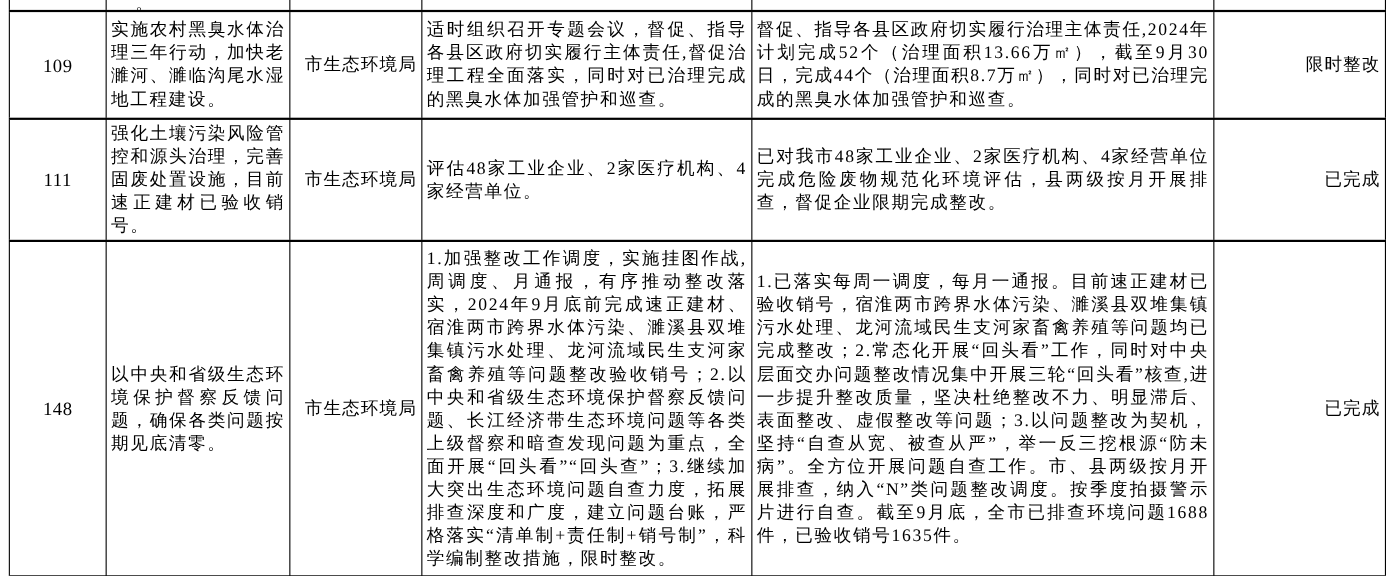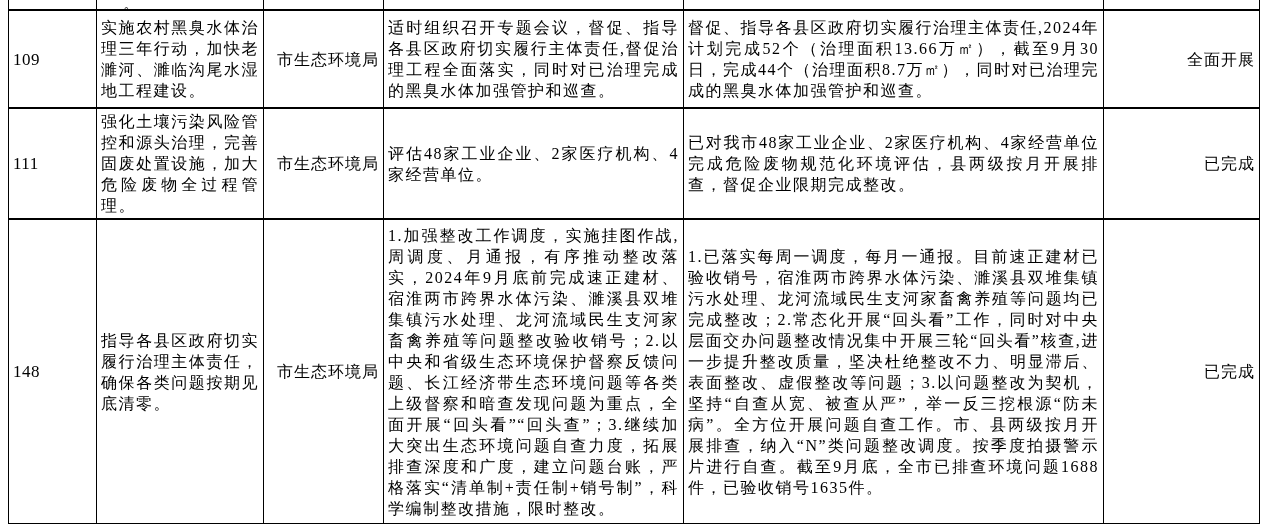--- a/index.html
+++ b/index.html
@@ -19,21 +19,21 @@
     border-right:1px solid #000;
     vertical-align:middle;
     padding:2px 4px;
     font-size:16px;line-height:21px;letter-spacing:1.5px;
     overflow:hidden;
   }
   tr{border-top:2px solid #000;border-bottom:2px solid #000;}
   tr.partial-top{border-top:none;}
   .c-center{text-align:right;letter-spacing:1px;}
   .c-just{text-align:justify;text-justify:inter-ideograph;}
-  .c-num{font-size:17px;letter-spacing:0.5px;}
+  .c-num{font-size:17px;letter-spacing:0.5px;text-align:center;}
   td.frag-cell{position:relative;padding:0;}
   .frag{position:absolute;left:26px;bottom:0;font-size:16px;line-height:10px;}
 </style>
 </head>
 <body>
 
 <div class="sheet">
   <table class="gov">
     <colgroup>
       <col style="width:88px">
@@ -54,35 +54,35 @@
         <td></td>
         <td></td>
       </tr>
 
       <tr style="height:98px;">
         <td class="c-num">109</td>
         <td class="c-just">实施农村黑臭水体治理三年行动，加快老濉河、濉临沟尾水湿地工程建设。</td>
         <td class="c-center">市生态环境局</td>
         <td class="c-just">适时组织召开专题会议，督促、指导各县区政府切实履行主体责任,督促治理工程全面落实，同时对已治理完成的黑臭水体加强管护和巡查。</td>
         <td class="c-just">督促、指导各县区政府切实履行治理主体责任,2024年计划完成52个（治理面积13.66万㎡），截至9月30日，完成44个（治理面积8.7万㎡），同时对已治理完成的黑臭水体加强管护和巡查。</td>
-        <td class="c-center">全面开展</td>
+        <td class="c-center">限时整改</td>
       </tr>
 
       <tr style="height:104px;">
         <td class="c-num">111</td>
-        <td class="c-just">强化土壤污染风险管控和源头治理，完善固废处置设施，加大危险废物全过程管理。</td>
+        <td class="c-just">强化土壤污染风险管控和源头治理，完善固废处置设施，目前速正建材已验收销号。</td>
         <td class="c-center">市生态环境局</td>
         <td class="c-just">评估48家工业企业、2家医疗机构、4家经营单位。</td>
         <td class="c-just">已对我市48家工业企业、2家医疗机构、4家经营单位完成危险废物规范化环境评估，县两级按月开展排查，督促企业限期完成整改。</td>
         <td class="c-center">已完成</td>
       </tr>
 
       <tr style="height:305px;">
         <td class="c-num">148</td>
-        <td class="c-just">指导各县区政府切实履行治理主体责任，确保各类问题按期见底清零。</td>
+        <td class="c-just">以中央和省级生态环境保护督察反馈问题，确保各类问题按期见底清零。</td>
         <td class="c-center">市生态环境局</td>
         <td class="c-just">1.加强整改工作调度，实施挂图作战,周调度、月通报，有序推动整改落实，2024年9月底前完成速正建材、宿淮两市跨界水体污染、濉溪县双堆集镇污水处理、龙河流域民生支河家畜禽养殖等问题整改验收销号；2.以中央和省级生态环境保护督察反馈问题、长江经济带生态环境问题等各类上级督察和暗查发现问题为重点，全面开展“回头看”“回头查”；3.继续加大突出生态环境问题自查力度，拓展排查深度和广度，建立问题台账，严格落实“清单制+责任制+销号制”，科学编制整改措施，限时整改。</td>
         <td class="c-just">1.已落实每周一调度，每月一通报。目前速正建材已验收销号，宿淮两市跨界水体污染、濉溪县双堆集镇污水处理、龙河流域民生支河家畜禽养殖等问题均已完成整改；2.常态化开展“回头看”工作，同时对中央层面交办问题整改情况集中开展三轮“回头看”核查,进一步提升整改质量，坚决杜绝整改不力、明显滞后、表面整改、虚假整改等问题；3.以问题整改为契机，坚持“自查从宽、被查从严”，举一反三挖根源“防未病”。全方位开展问题自查工作。市、县两级按月开展排查，纳入“N”类问题整改调度。按季度拍摄警示片进行自查。截至9月底，全市已排查环境问题1688件，已验收销号1635件。</td>
         <td class="c-center">已完成</td>
       </tr>
 
     </tbody>
   </table>
 </div>
 

